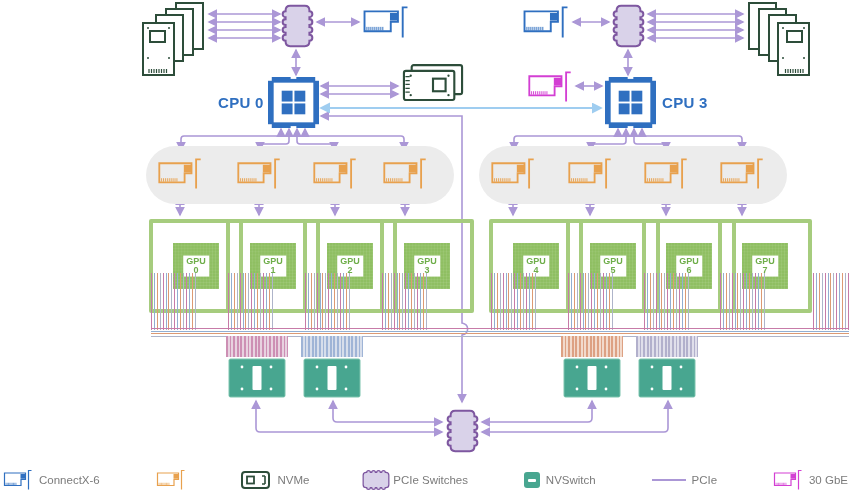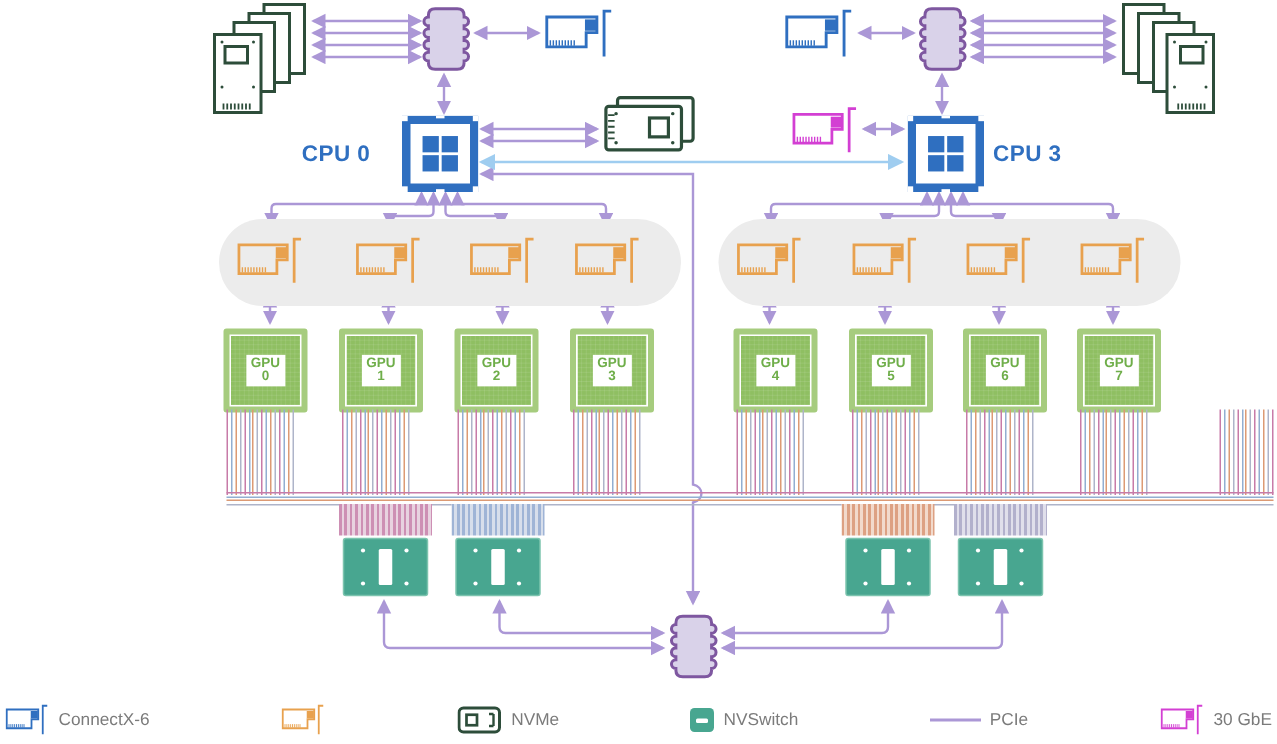--- a/index.html
+++ b/index.html
@@ -5,21 +5,21 @@
   html,body{margin:0;padding:0;background:#fff;}
   #canvas{position:relative;width:851px;height:496px;background:#fff;overflow:hidden;
           font-family:"Liberation Sans",sans-serif;}
   .abs{position:absolute;}
   .cpu-label{position:absolute;color:#2f6fc0;font-weight:700;font-size:15px;letter-spacing:.3px;}
   .container{position:absolute;width:308px;height:58px;background:#ececec;border-radius:29px;}
   .gpu{position:absolute;width:46px;height:46px;border:4px solid #a6cc7e;border-radius:2px;
        background-color:#fff;
        background-image:linear-gradient(#8fbf62,#8fbf62);
        background-size:3px 3px;background-repeat:space;
-       background-origin:content-box;background-clip:content-box;padding:1px;}
+       background-origin:content-box;background-clip:content-box;padding:20px;}
   .gpu-label{position:absolute;left:50%;top:50%;transform:translate(-50%,-50%);
        background:#fff;color:#6fae4a;font-weight:700;font-size:9px;line-height:1.05;
        text-align:center;padding:1px 3px;white-space:pre;}
   .gpu-label span{display:block;}
   .wire{position:absolute;width:1px;top:273px;height:57px;}
   .bus{position:absolute;height:1px;left:151px;width:698px;}
   .funnel{position:absolute;top:336px;width:62px;height:21px;}
   .f1{background:repeating-linear-gradient(90deg,#cd8fb4 0 1.8px,#e8d2e0 1.8px 3.6px);}
   .f2{background:repeating-linear-gradient(90deg,#9fb4d6 0 1.8px,#d7deeb 1.8px 3.6px);}
   .f3{background:repeating-linear-gradient(90deg,#dda183 0 1.8px,#f2dacc 1.8px 3.6px);}
@@ -207,21 +207,21 @@
       <use href="#sym-nic"></use>
     </svg>
 
   <svg class="abs" style="left:402px;top:63px" width="62" height="41">
       <use href="#sym-nvme-h"></use>
     </svg>
   <svg class="abs" style="left:527px;top:70px;color:#d33fd3" width="46" height="34">
       <use href="#sym-nic"></use>
     </svg>
 
-  <div class="cpu-label" style="left:194px;top:94px;width:60px;text-align:center">CPU 0</div>
+  <div class="cpu-label" style="left:218px;top:94px;width:60px;text-align:left">CPU 0</div>
   <svg class="abs" style="left:268px;top:77px" width="51" height="51">
       <use href="#sym-cpu"></use>
     </svg>
   <svg class="abs" style="left:605px;top:77px" width="51" height="51">
       <use href="#sym-cpu"></use>
     </svg>
   <div class="cpu-label" style="left:662px;top:94px">CPU 3</div>
 
   <div class="container" style="left:146px;top:146px"></div>
   <div class="container" style="left:479px;top:146px"></div>
@@ -458,20 +458,26 @@
           <use href="#sym-nic" width="30" height="22"></use>
         </svg>
     </div>
     <div class="legend-item">
       <svg width="30" height="20">
           <use href="#sym-nvme-mini"></use>
         </svg>
       <span class="txt">NVMe</span>
     </div>
     <div class="legend-item">
+      <div class="rot90" style="width:22px;height:28px"><svg width="22" height="28" viewBox="0 0 36 48">
+            <use href="#sym-chip"></use>
+          </svg></div>
+      <span class="txt">PCIe Switches</span>
+    </div>
+    <div class="legend-item">
       <div class="nvsw-mini"></div>
       <span class="txt">NVSwitch</span>
     </div>
     <div class="legend-item">
       <div class="swatch" style="border-color:#ab97d6"></div>
       <span class="txt">PCIe</span>
     </div>
     <div class="legend-item">
       <svg width="30" height="22" style="color:#d33fd3">
           <use href="#sym-nic" width="30" height="22"></use>

